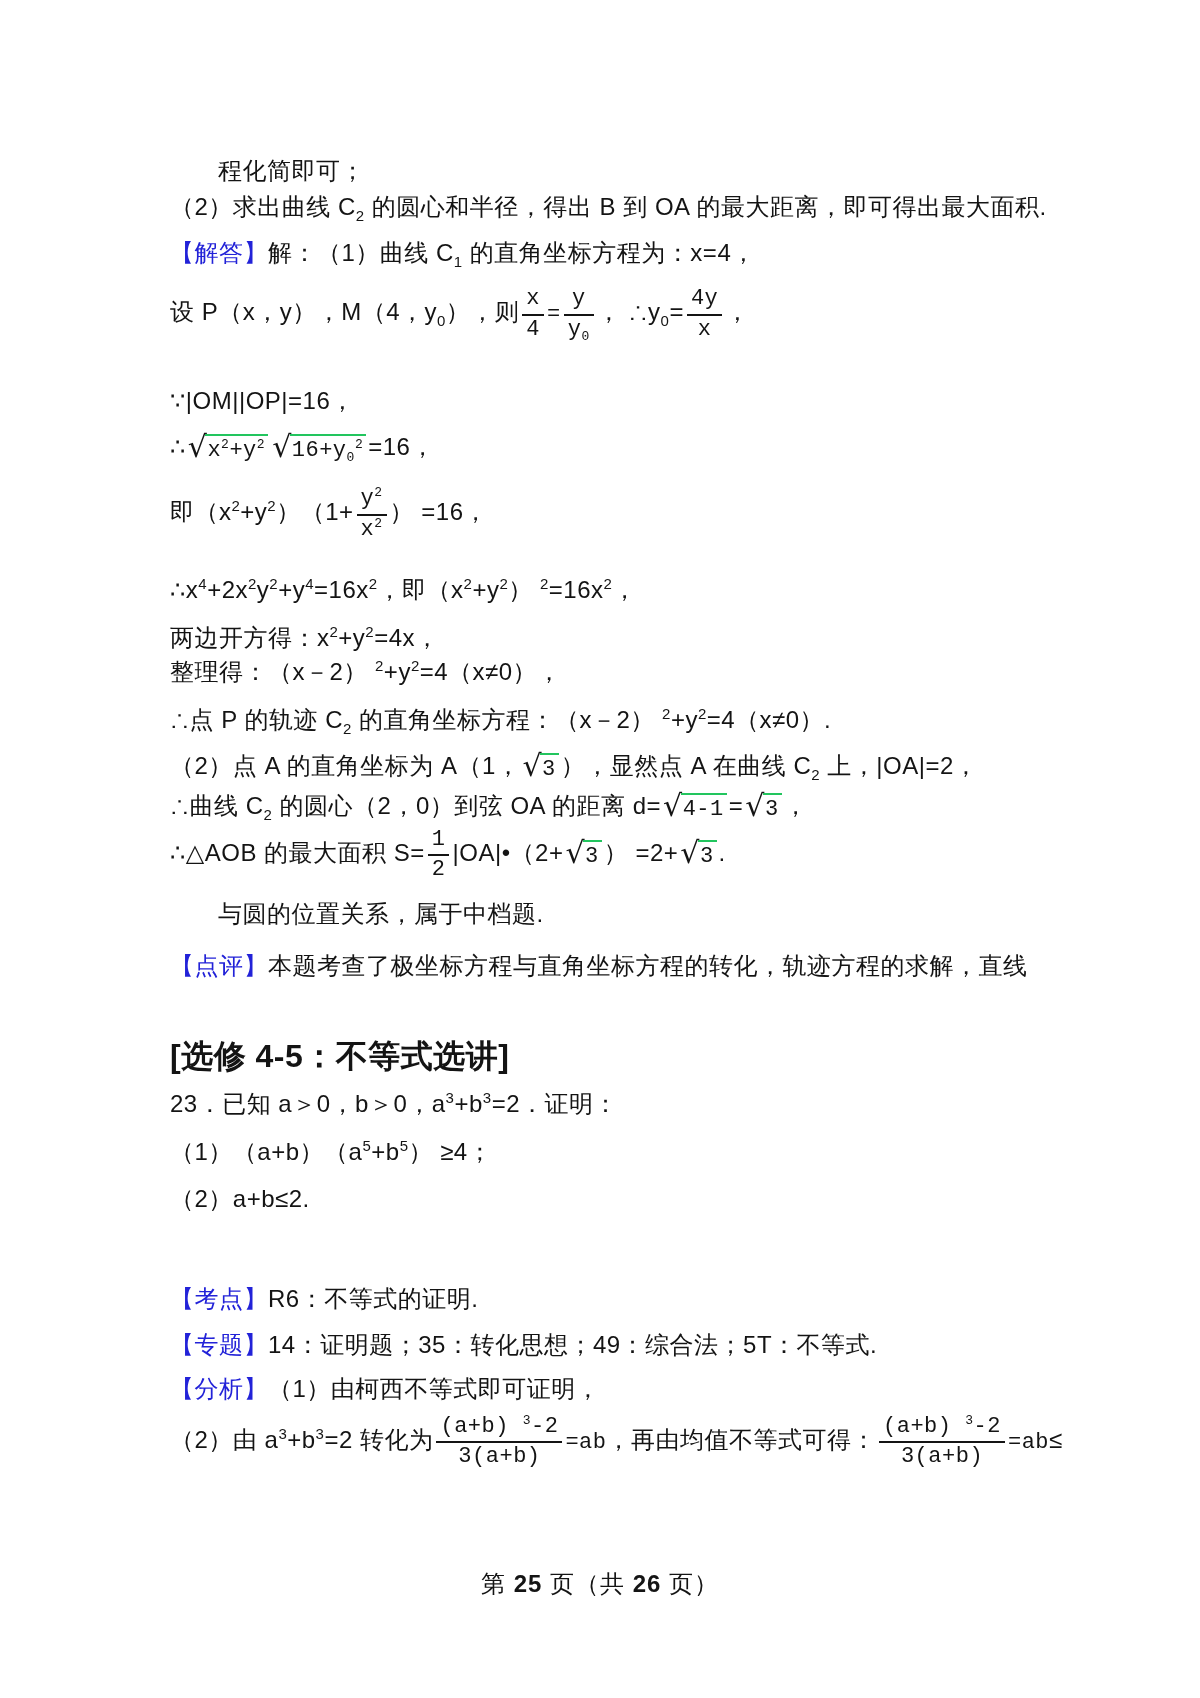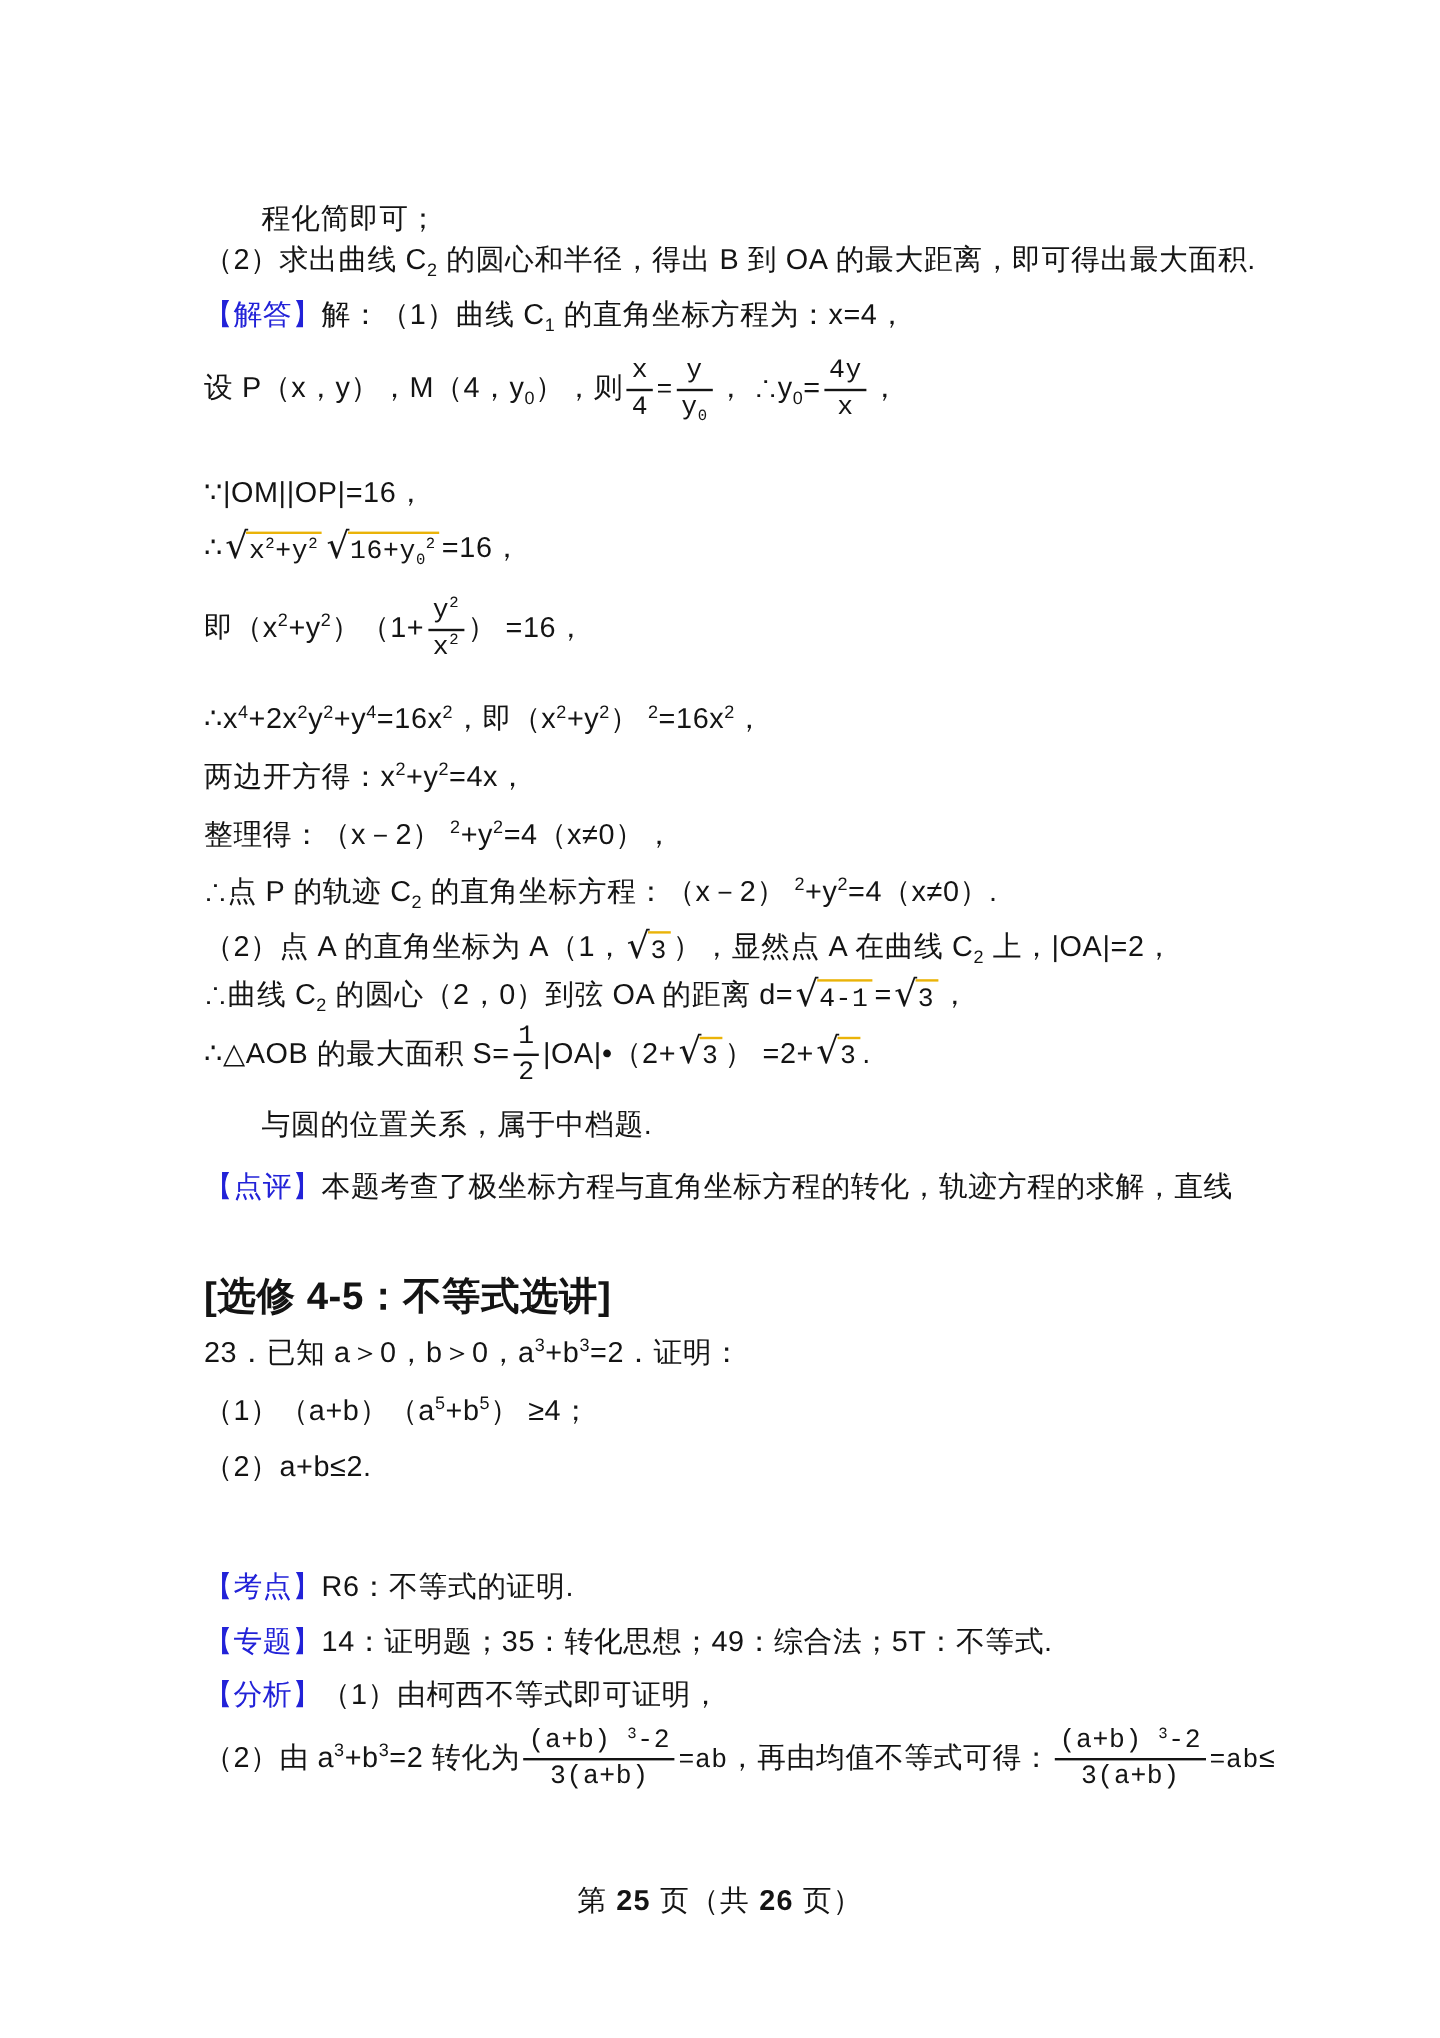--- a/index.html
+++ b/index.html
@@ -36,48 +36,48 @@
   }
   .frac .fnum{display:block;border-bottom:2px solid #141414;padding:1px 4px 2px;}
   .frac .fden{display:block;padding:2px 4px 0;}
   .frac .seg-sup,.frac .seg-sub{font-size:13px;}
   .sqrt{
     display:inline-flex;align-items:flex-start;vertical-align:middle;
     font-family:"Liberation Mono",monospace;font-size:21px;
     margin:0 2px;white-space:nowrap;
   }
   .sqrt .rad{font-size:30px;line-height:26px;font-family:"DejaVu Sans",sans-serif;margin-right:-2px;}
-  .sqrt .cnt{border-top:2px solid #eab308;padding:3px 3px 0 2px;line-height:1.1;text-align:center;}
+  .sqrt .cnt{border-top:2px solid #22c55e;padding:3px 3px 0 2px;line-height:1.1;text-align:center;}
   .sqrt .seg-sup,.sqrt .seg-sub{font-size:13px;}
   .footer{
     position:absolute;left:0;right:0;bottom:98px;
     text-align:center;font-size:24px;color:#141414;letter-spacing:1px;
   }
 </style>
 </head>
 <body>
 
 <div class="page">
   <div>
-      <div class="line" style="margin-top: 16px; padding-left: 48px;"><span class="seg-x">程化简即可；</span></div>
+      <div class="line" style="margin-top: 6px; padding-left: 48px; font-family: Liberation Mono, monospace;"><span class="seg-x">程化简即可；</span></div>
       <div class="line" style="margin-top: 0;"><span class="seg-x">（2）求出曲线 C</span><span class="seg-sub">2</span><span class="seg-x"> 的圆心和半径，得出 B 到 OA 的最大距离，即可得出最大面积.</span></div>
       <div class="line" style="margin-top: 12px;"><span class="seg-label">【解答】</span><span class="seg-x">解：（1）曲线 C</span><span class="seg-sub">1</span><span class="seg-x"> 的直角坐标方程为：x=4，</span></div>
       <div class="line" style="margin-top: 16px;"><span class="seg-x">设 P（x，y），M（4，y</span><span class="seg-sub">0</span><span class="seg-x">），则</span><span class="frac"><span class="fnum"><span class="seg-math">x</span></span><span class="fden"><span class="seg-math">4</span></span></span><span class="seg-math">=</span><span class="frac"><span class="fnum"><span class="seg-math">y</span></span><span class="fden"><span class="seg-math">y</span><span class="seg-sub">0</span></span></span><span class="seg-x">， ∴y</span><span class="seg-sub">0</span><span class="seg-x">=</span><span class="frac"><span class="fnum"><span class="seg-math">4y</span></span><span class="fden"><span class="seg-math">x</span></span></span><span class="seg-x">，</span></div>
       <div class="line" style="margin-top: 42px;"><span class="seg-x">∵</span><span class="seg-x">|OM||OP|=16，</span></div>
       <div class="line" style="margin-top: 12px;"><span class="seg-x">∴</span><span class="sqrt">
           <span class="rad">√</span>
           <span class="cnt"><span class="seg-math">x</span><span class="seg-sup">2</span><span class="seg-math">+y</span><span class="seg-sup">2</span></span>
         </span><span class="sqrt">
           <span class="rad">√</span>
           <span class="cnt"><span class="seg-math">16+y</span><span class="seg-sub">0</span><span class="seg-sup">2</span></span>
         </span><span class="seg-x">=16，</span></div>
       <div class="line" style="margin-top: 22px;"><span class="seg-x">即（x</span><span class="seg-sup">2</span><span class="seg-x">+y</span><span class="seg-sup">2</span><span class="seg-x">）（1+</span><span class="frac"><span class="fnum"><span class="seg-math">y</span><span class="seg-sup">2</span></span><span class="fden"><span class="seg-math">x</span><span class="seg-sup">2</span></span></span><span class="seg-x">） =16，</span></div>
       <div class="line" style="margin-top: 30px;"><span class="seg-x">∴x</span><span class="seg-sup">4</span><span class="seg-x">+2x</span><span class="seg-sup">2</span><span class="seg-x">y</span><span class="seg-sup">2</span><span class="seg-x">+y</span><span class="seg-sup">4</span><span class="seg-x">=16x</span><span class="seg-sup">2</span><span class="seg-x">，即（x</span><span class="seg-sup">2</span><span class="seg-x">+y</span><span class="seg-sup">2</span><span class="seg-x">） </span><span class="seg-sup">2</span><span class="seg-x">=16x</span><span class="seg-sup">2</span><span class="seg-x">，</span></div>
       <div class="line" style="margin-top: 14px;"><span class="seg-x">两边开方得：x</span><span class="seg-sup">2</span><span class="seg-x">+y</span><span class="seg-sup">2</span><span class="seg-x">=4x，</span></div>
-      <div class="line" style="margin-top: 14px;"><span class="seg-x">整理得：（x－2） </span><span class="seg-sup">2</span><span class="seg-x">+y</span><span class="seg-sup">2</span><span class="seg-x">=4（x≠0），</span></div>
+      <div class="line" style=""><span class="seg-x">整理得：（x－2） </span><span class="seg-sup">2</span><span class="seg-x">+y</span><span class="seg-sup">2</span><span class="seg-x">=4（x≠0），</span></div>
       <div class="line" style="margin-top: 14px;"><span class="seg-x">∴点 P 的轨迹 C</span><span class="seg-sub">2</span><span class="seg-x"> 的直角坐标方程：（x－2） </span><span class="seg-sup">2</span><span class="seg-x">+y</span><span class="seg-sup">2</span><span class="seg-x">=4（x≠0）.</span></div>
       <div class="line" style="margin-top: 12px;"><span class="seg-x">（2）点 A 的直角坐标为 A（1，</span><span class="sqrt">
           <span class="rad">√</span>
           <span class="cnt"><span class="seg-math">3</span></span>
         </span><span class="seg-x">），显然点 A 在曲线 C</span><span class="seg-sub">2</span><span class="seg-x"> 上，|OA|=2，</span></div>
       <div class="line" style="margin-top: 6px;"><span class="seg-x">∴曲线 C</span><span class="seg-sub">2</span><span class="seg-x"> 的圆心（2，0）到弦 OA 的距离 d=</span><span class="sqrt">
           <span class="rad">√</span>
           <span class="cnt"><span class="seg-math">4-1</span></span>
         </span><span class="seg-x">=</span><span class="sqrt">
           <span class="rad">√</span>

